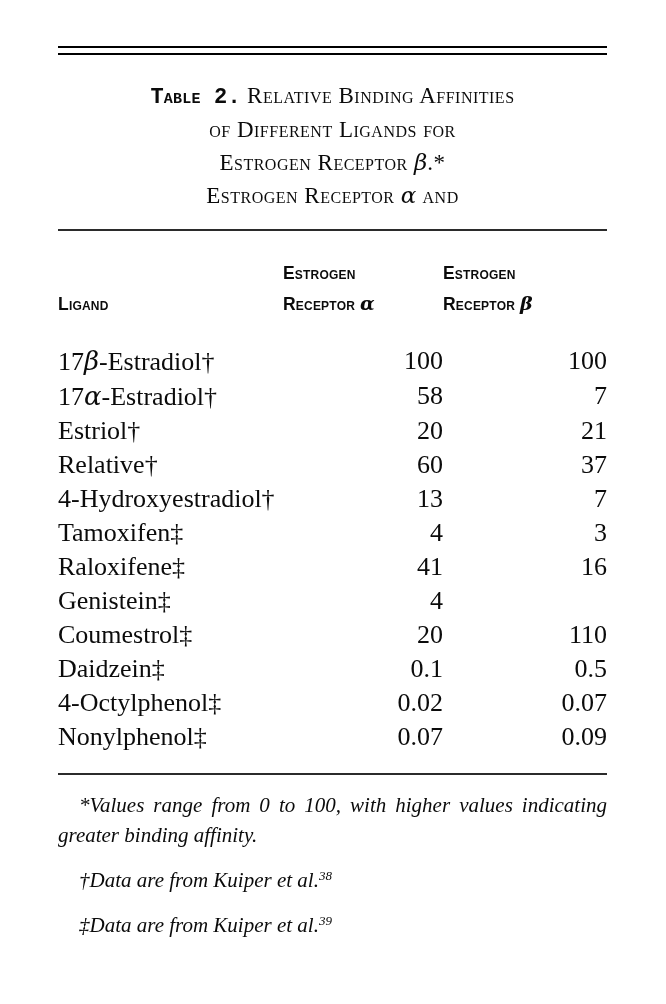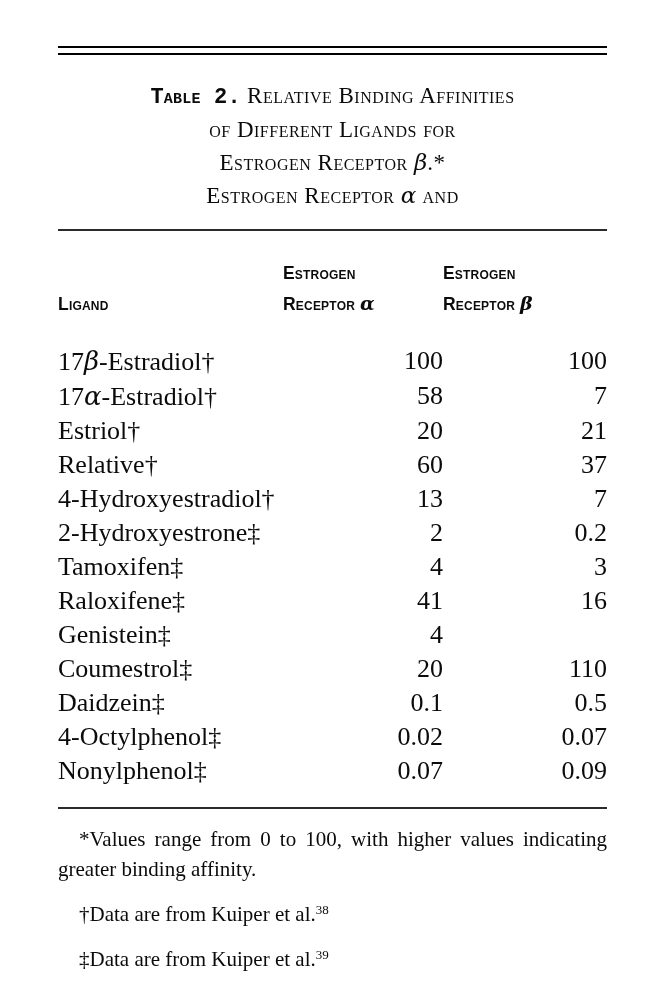--- a/index.html
+++ b/index.html
@@ -75,20 +75,21 @@
     margin-bottom: 19px;
   }
   .row-grid .cell-num { text-align: right; }
   .footnotes {
     margin-top: 15px;
     font-size: 21px;
     line-height: 30px;
   }
   .footnote {
     text-indent: 21px;
+    font-style: italic;
   }
   .footnote.justified { text-align: justify; }
   .footnote + .footnote { margin-top: 11px; }
   .sup {
     font-size: 0.62em;
     vertical-align: 0.5em;
     letter-spacing: 0;
   }
 </style>
 </head>
@@ -143,25 +144,20 @@
       <div class="cell-num">60</div>
       <div class="cell-num">37</div>
     </div>
 
     <div class="row-grid">
       <div class="cell-ligand"><span>4-Hydroxyestradiol†</span></div>
       <div class="cell-num">13</div>
       <div class="cell-num">7</div>
     </div>
 
-    <div class="row-grid">
-      <div class="cell-ligand"><span>2-Hydroxyestrone‡</span></div>
-      <div class="cell-num">2</div>
-      <div class="cell-num">0.2</div>
-    </div>
 
     <div class="row-grid">
       <div class="cell-ligand"><span>Tamoxifen‡</span></div>
       <div class="cell-num">4</div>
       <div class="cell-num">3</div>
     </div>
 
     <div class="row-grid">
       <div class="cell-ligand"><span>Raloxifene‡</span></div>
       <div class="cell-num">41</div>

